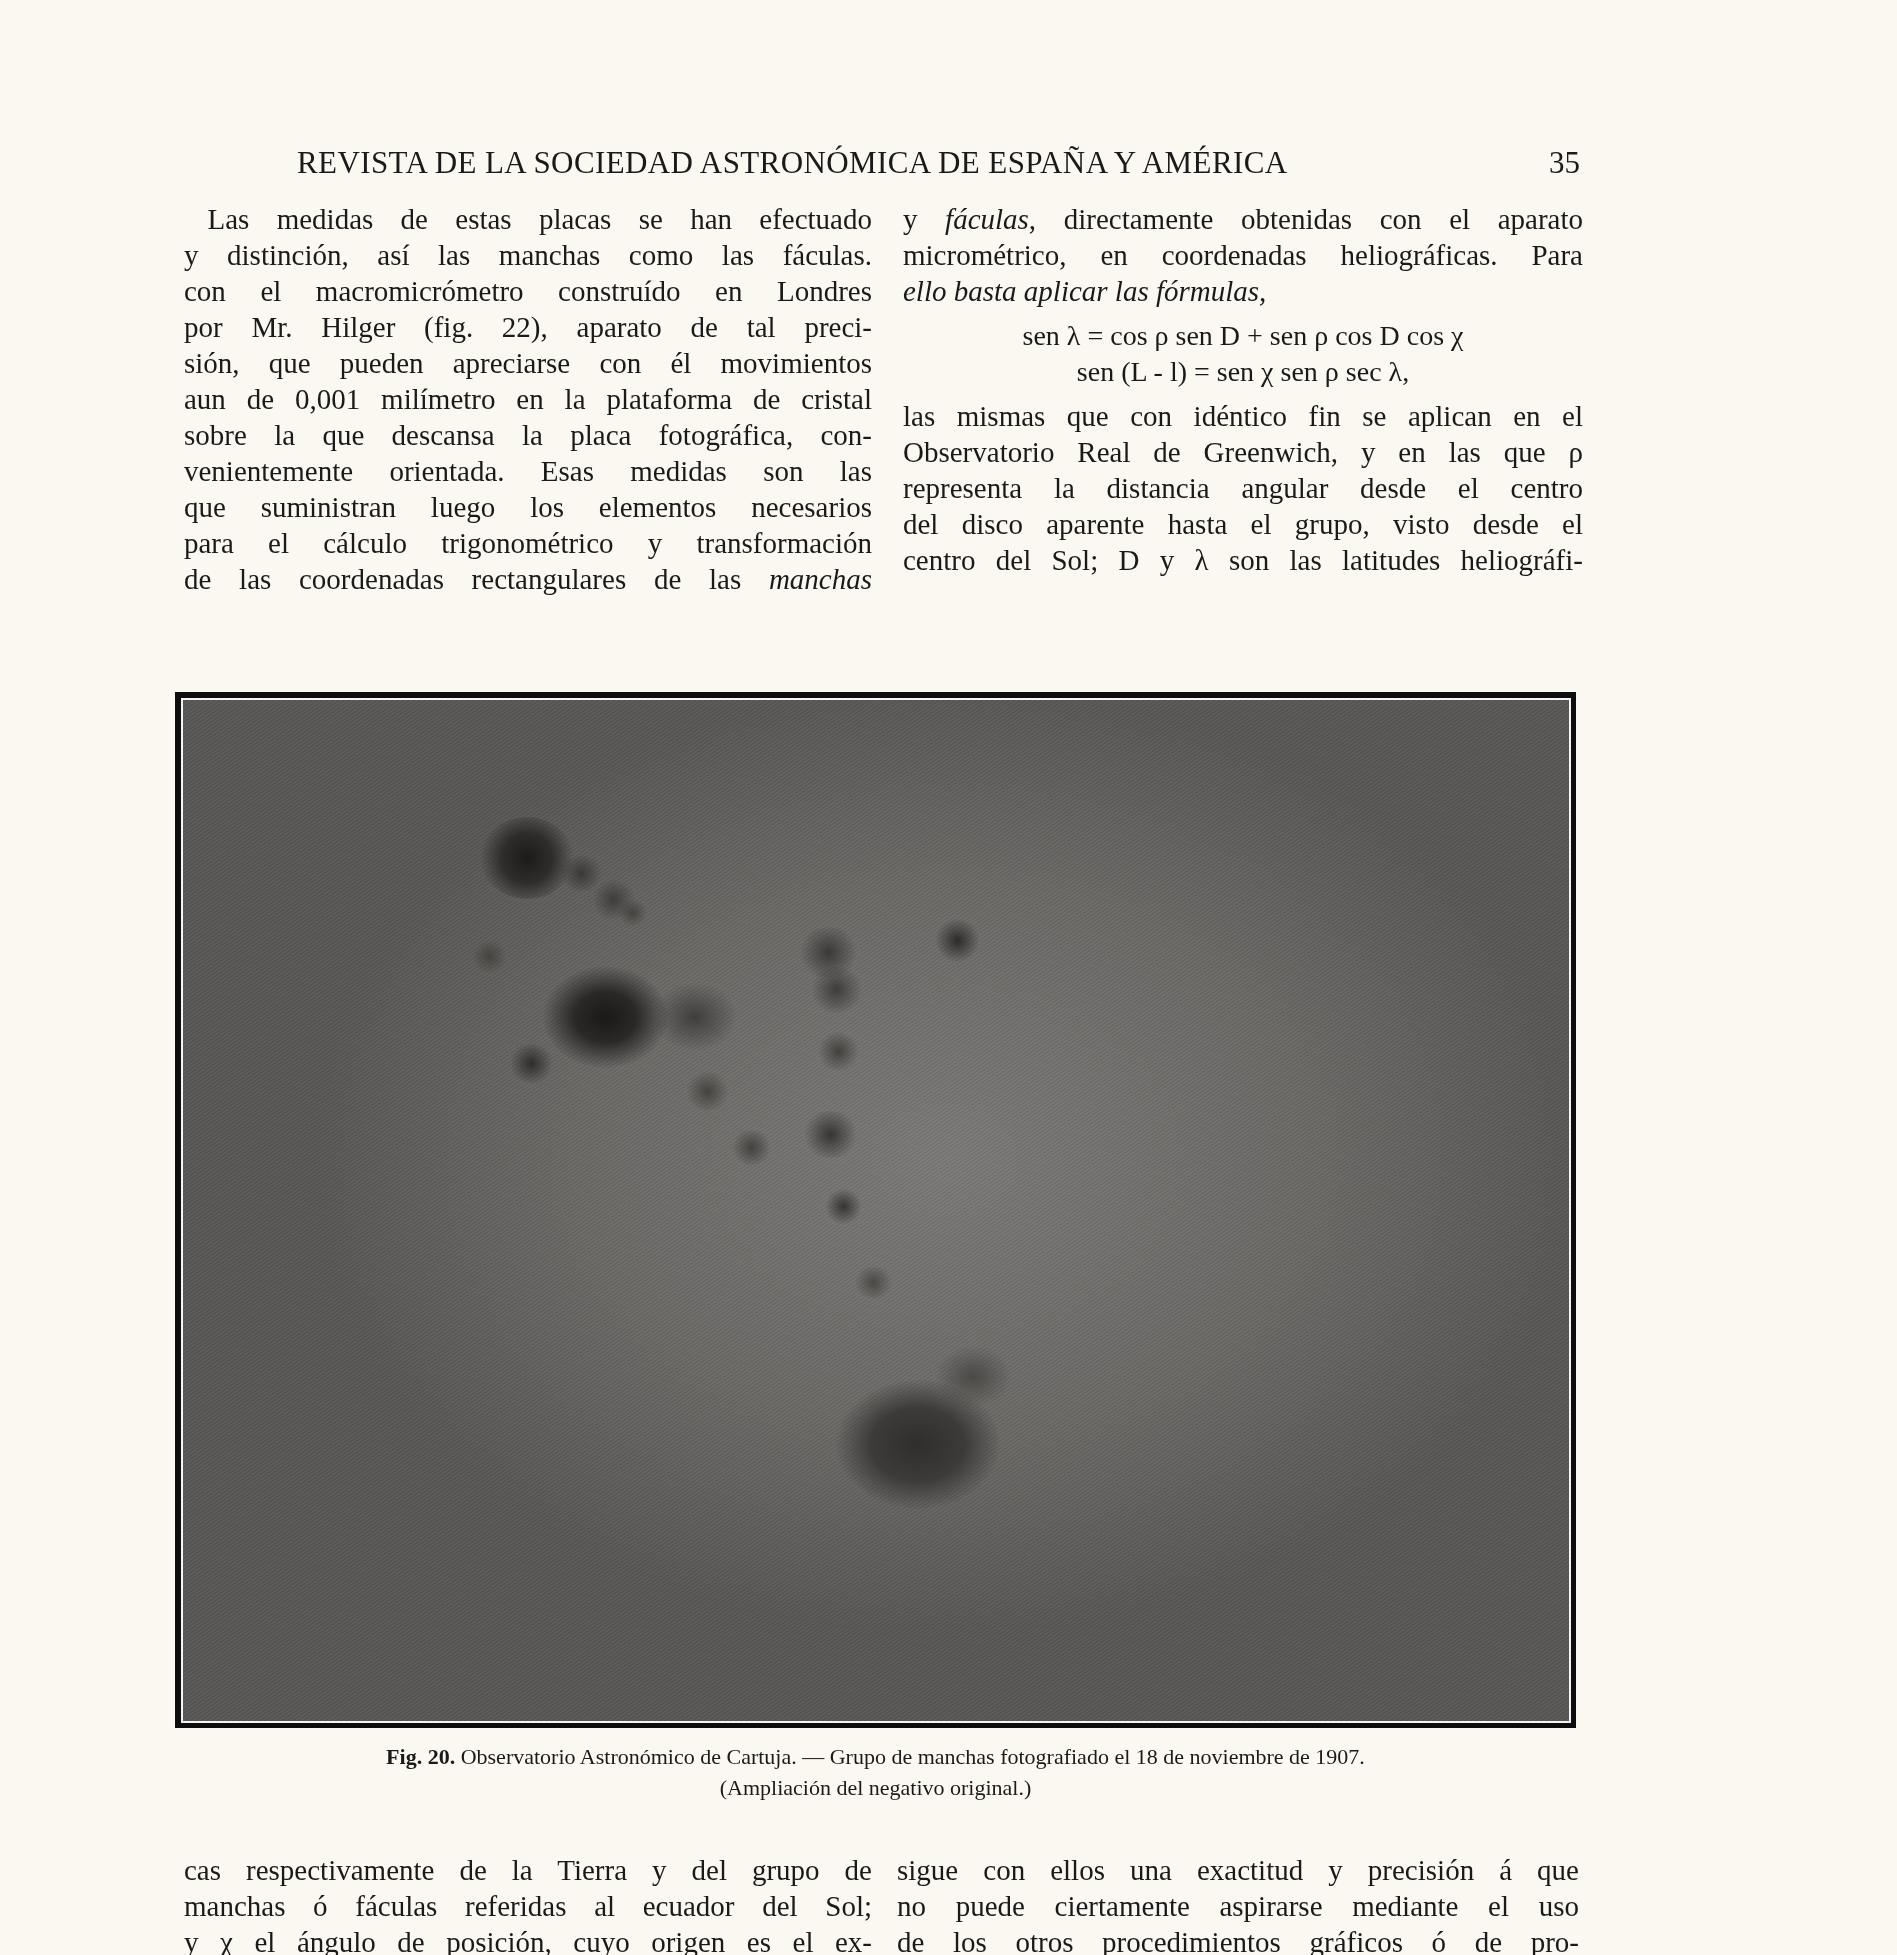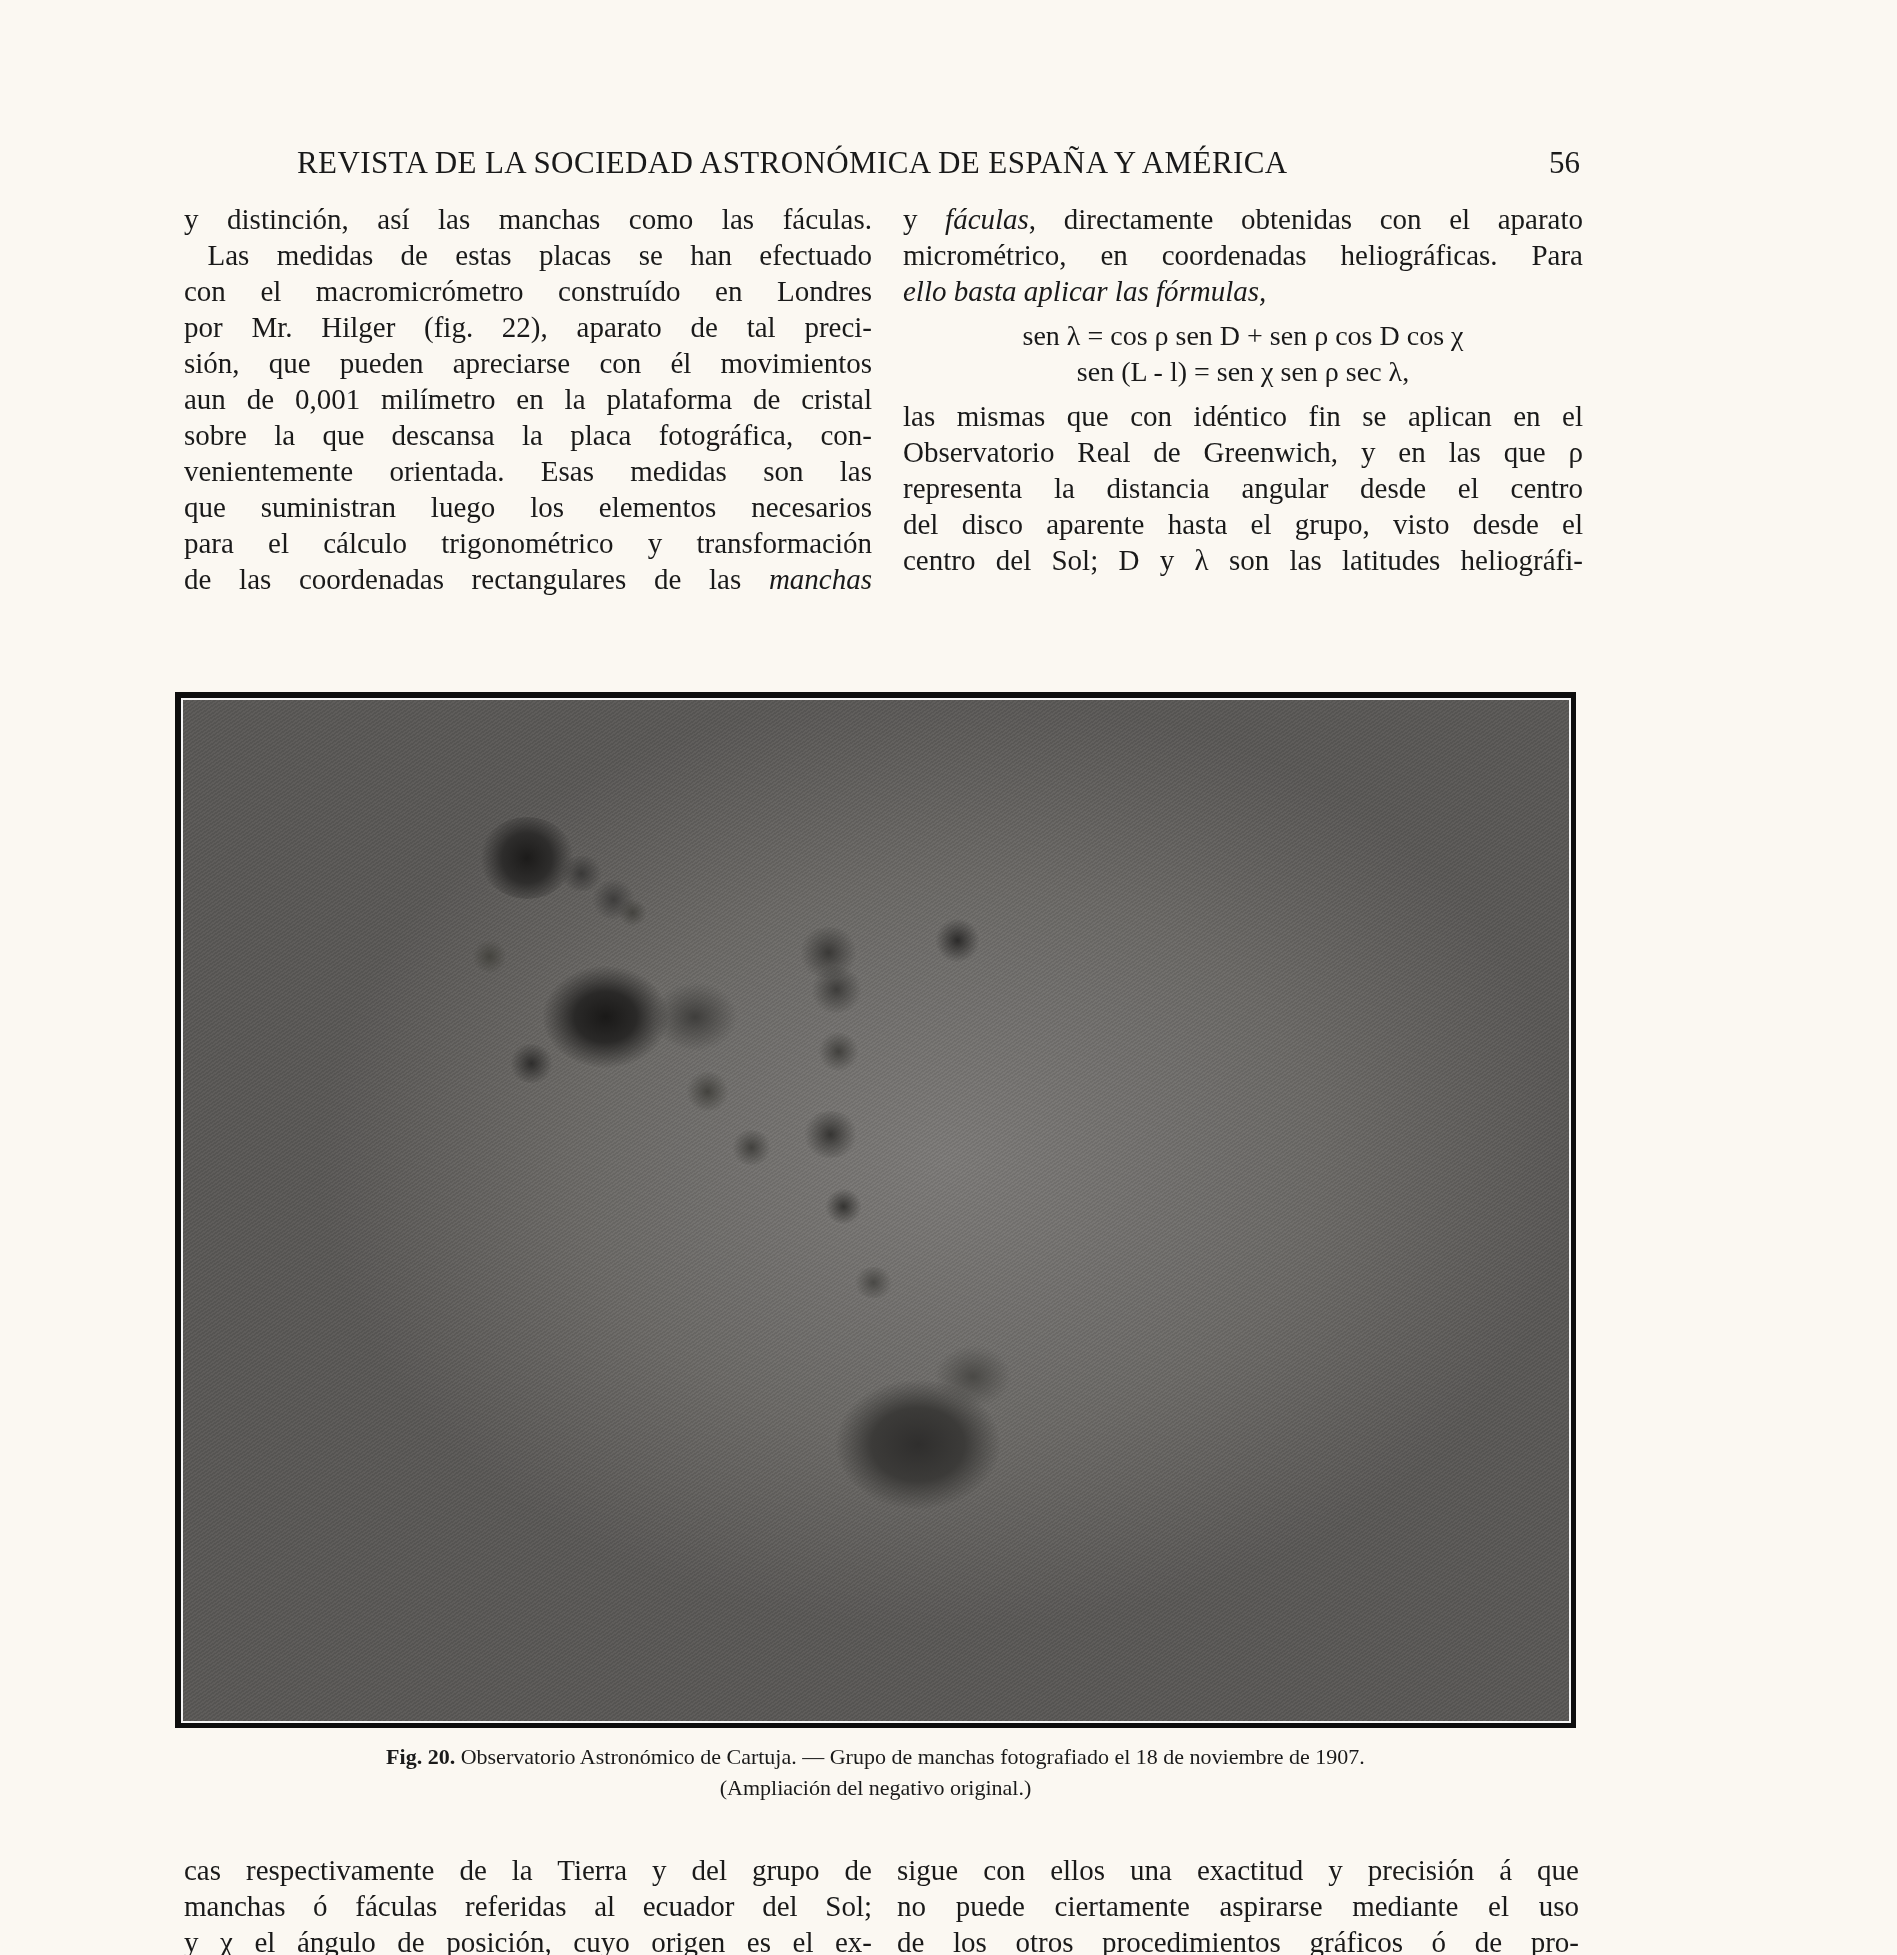--- a/index.html
+++ b/index.html
@@ -48,25 +48,25 @@
   .caption {
     left: 175px; width: 1401px; text-align: center;
     font-size: 22px; white-space: nowrap;
   }
   .caption b { font-weight: bold; }
 </style>
 </head>
 <body>
 
 <div class="abs header">REVISTA DE LA SOCIEDAD ASTRONÓMICA DE ESPAÑA Y AMÉRICA</div>
-<div class="abs pagenum">56</div>
+<div class="abs pagenum">35</div>
 
 <div class="col col-tl">
+  <span class="ln indent">Las medidas de estas placas se han efectuado</span>
   <span class="ln">y distinción, así las manchas como las fáculas.</span>
-  <span class="ln indent">Las medidas de estas placas se han efectuado</span>
   <span class="ln">con el macromicrómetro construído en Londres</span>
   <span class="ln">por Mr. Hilger (fig. 22), aparato de tal preci-</span>
   <span class="ln">sión, que pueden apreciarse con él movimientos</span>
   <span class="ln">aun de 0,001 milímetro en la plataforma de cristal</span>
   <span class="ln">sobre la que descansa la placa fotográfica, con-</span>
   <span class="ln">venientemente orientada. Esas medidas son las</span>
   <span class="ln">que suministran luego los elementos necesarios</span>
   <span class="ln">para el cálculo trigonométrico y transformación</span>
   <span class="ln"><span>de las coordenadas rectangulares de las</span> <i>manchas</i></span>
 </div>

